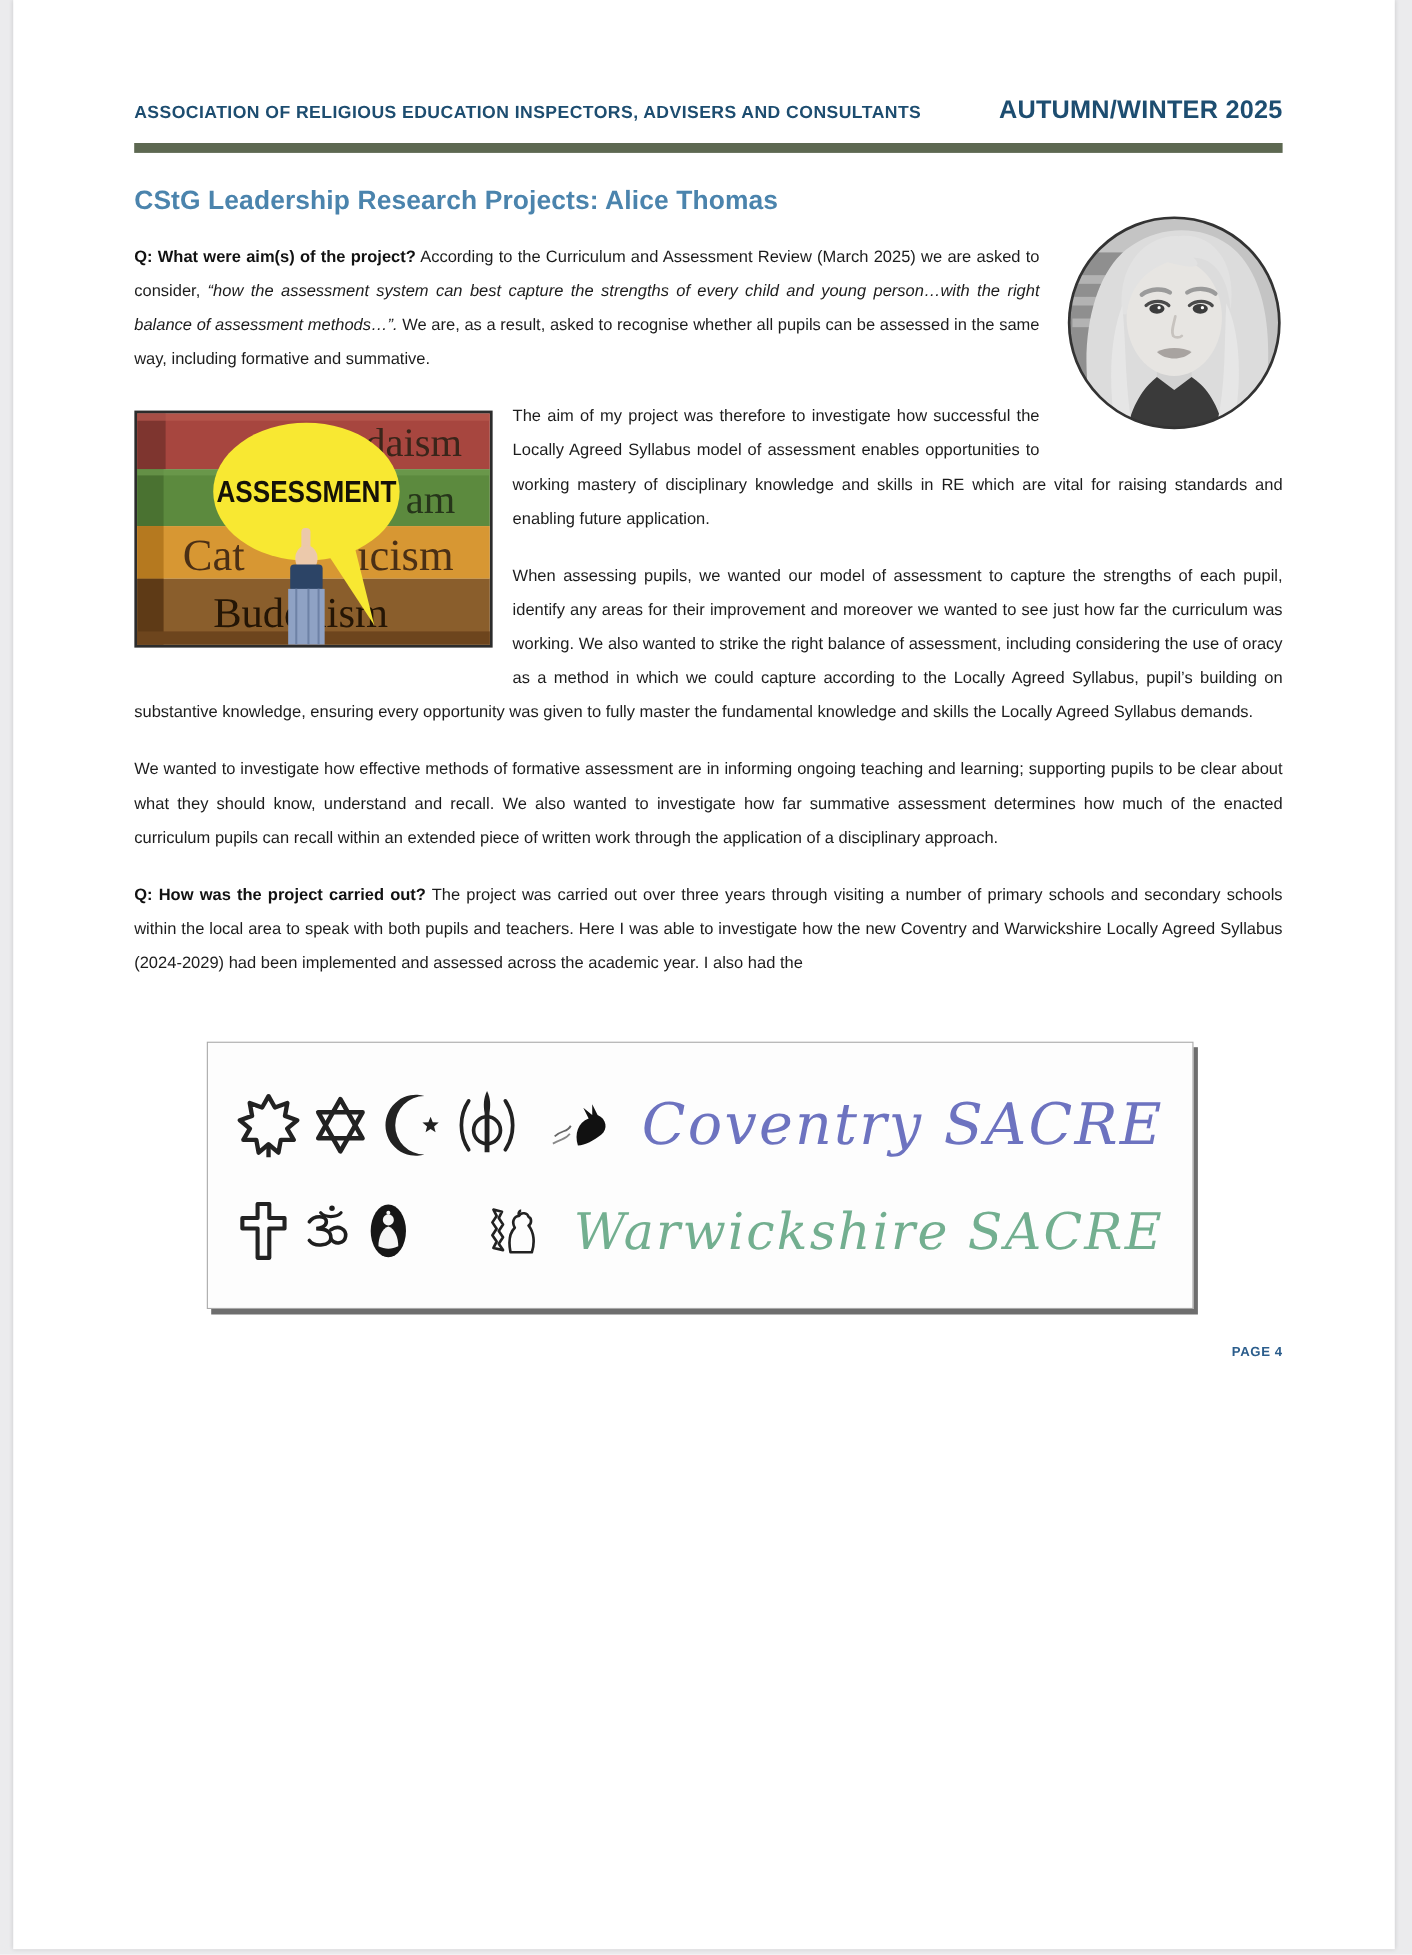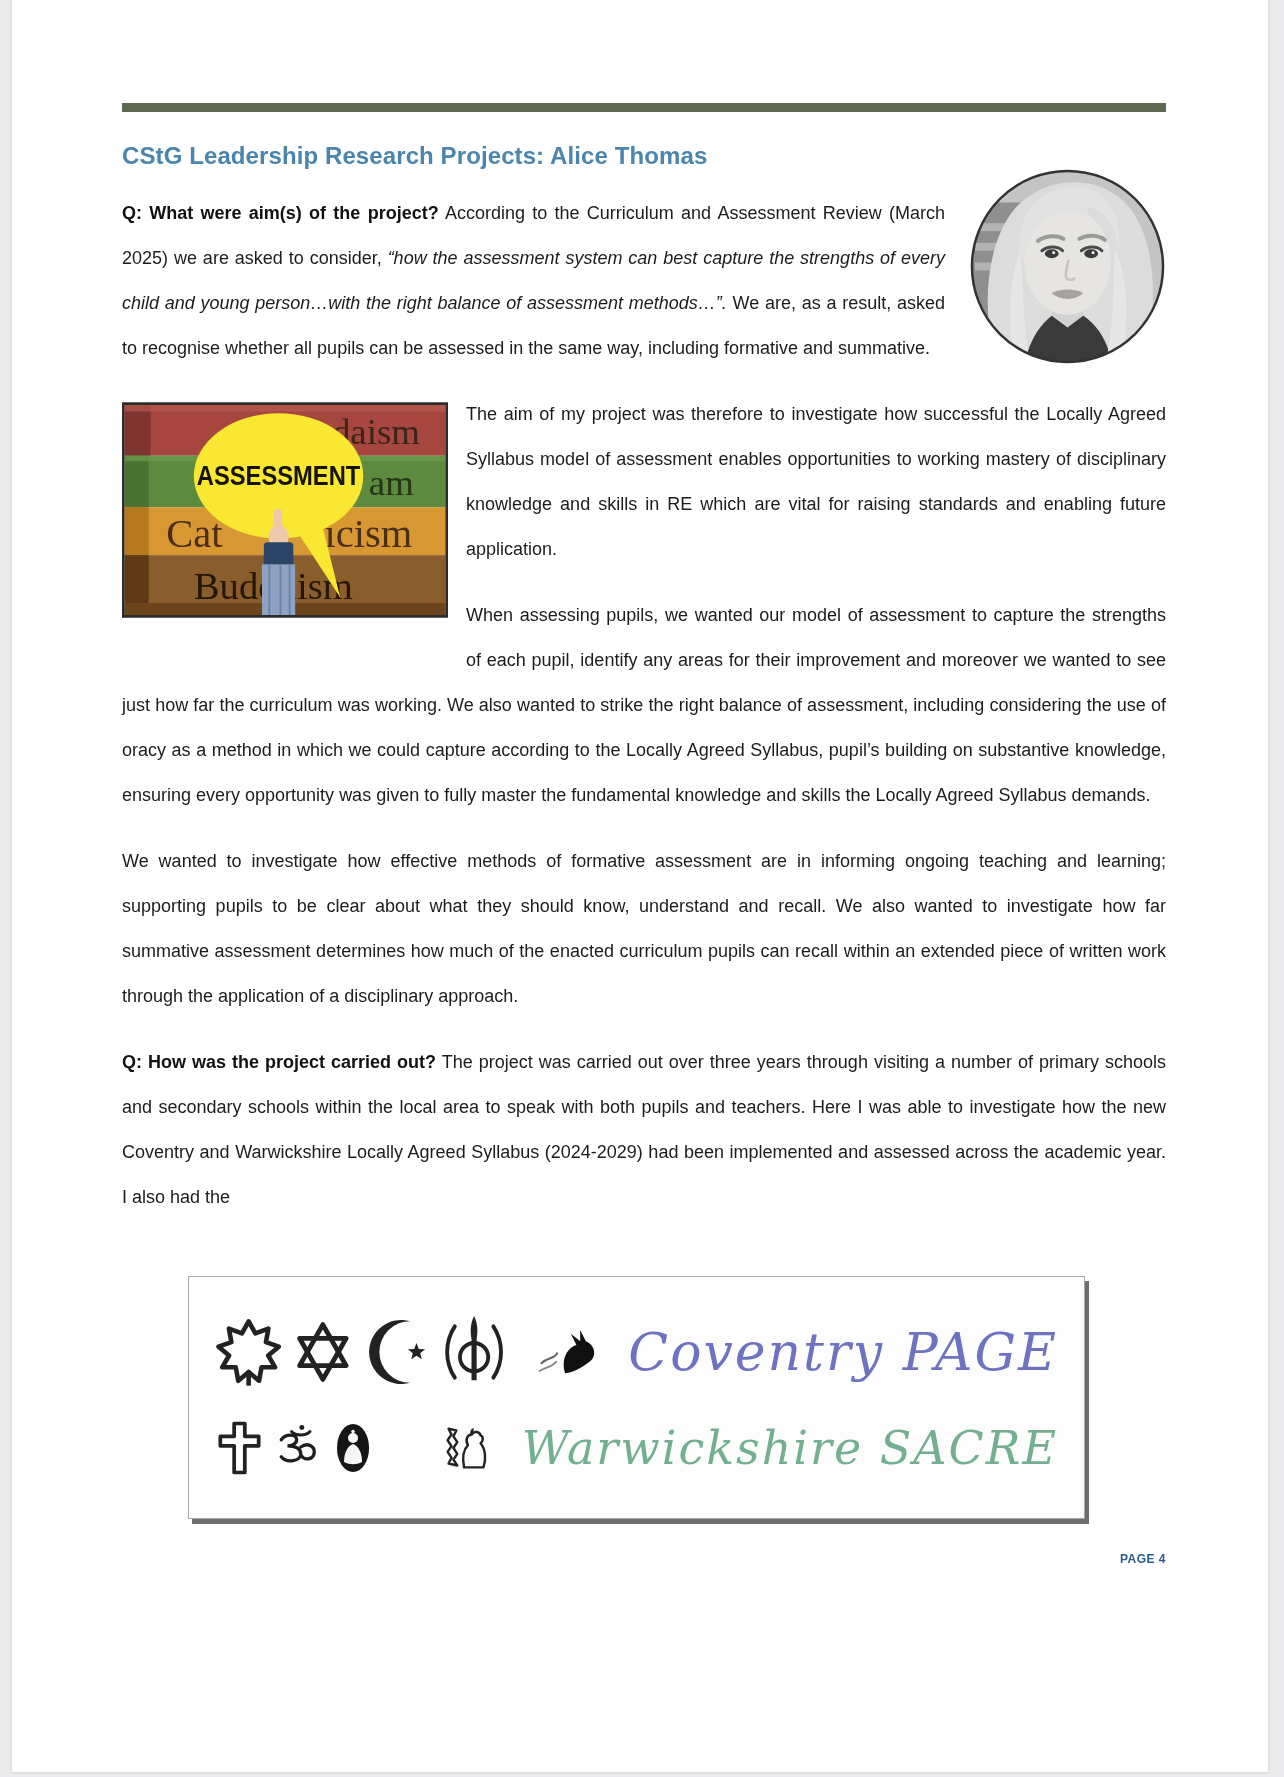--- a/index.html
+++ b/index.html
@@ -19,21 +19,21 @@
   .content{padding:86px 102px 0 110px;}
   .masthead{display:flex;justify-content:space-between;align-items:baseline;}
   .masthead .assoc{font-weight:bold;font-size:16px;letter-spacing:.4px;color:#1d4d70;}
   .masthead .issue{font-weight:bold;font-size:23px;letter-spacing:.2px;color:#1d4d70;white-space:nowrap;}
   .rule{height:9px;background:#5d6851;margin-top:17px;}
   .article{position:relative;}
   h1.title{font-size:24px;font-weight:bold;color:#4b84ad;margin:30px 0 0;letter-spacing:.1px;}
   .photo-float{float:right;width:197px;height:197px;margin:26px 0 20px 24px;}
   .photo-float svg{width:100%;height:100%;display:block;}
   p.subtitle{font-size:20.5px;font-weight:bold;color:#141414;line-height:34px;text-align:justify;margin:21px 0 0;}
-  p.body{font-size:18px;line-height:45px;color:#1c1c1c;text-align:justify;margin:21px 0 0;}
+  p.body{font-size:15px;line-height:31px;color:#1c1c1c;text-align:justify;margin:21px 0 0;}
   p.body strong{font-weight:bold;color:#111;}
   p.body em{font-style:italic;}
   .books-float{float:left;width:326px;height:234px;margin:22px 18px 20px 0;}
   .books-float svg{width:100%;height:100%;display:block;}
   .logo-box{
     width:897px;height:243px;box-sizing:border-box;
     margin:56px 0 0 66px;
     background:#fdfdfd;
     border:1px solid #a9a9a9;
     box-shadow:4px 5px 0 #6e6e6e;
@@ -52,20 +52,24 @@
   .footer{clear:both;text-align:right;margin:30px 0 0;}
   .footer .pageno{font-weight:bold;font-size:12px;color:#2b5d8c;letter-spacing:.5px;}
   .serifBook{font-family:"Liberation Serif","DejaVu Serif",serif;}
 </style>
 </head>
 <body>
 
 <div class="page">
   <div class="content">
 
+    <div class="masthead">
+      <span class="assoc">ASSOCIATION OF RELIGIOUS EDUCATION INSPECTORS, ADVISERS AND CONSULTANTS</span>
+      <span class="issue">AUTUMN/WINTER 2025</span>
+    </div>
     <div class="rule"></div>
 
     <div class="article">
 
       <div class="photo-float">
         <svg viewBox="0 0 200 200">
           <defs>
               <clipPath id="pc">
                 <circle cx="100" cy="100" r="97"></circle>
               </clipPath>
@@ -164,21 +168,21 @@
             <circle cx="25" cy="34" r="11" fill="none" stroke="#222" stroke-width="3"></circle>
             <path d="M25,2 C28,8 28,14 27,20 L27,52 L23,52 L23,20 C22,14 22,8 25,2 Z" fill="#222"></path>
             <path d="M10,10 C2,22 2,38 10,50" fill="none" stroke="#222" stroke-width="3" stroke-linecap="round"></path>
             <path d="M40,10 C48,22 48,38 40,50" fill="none" stroke="#222" stroke-width="3" stroke-linecap="round"></path>
           </svg>
           <svg width="84" height="66" viewBox="0 0 70 55" style="margin-left:22px">
             <path d="M4,40 C12,32 18,36 22,28" stroke="#666" stroke-width="2" fill="none"></path>
             <path d="M2,48 C12,42 16,44 21,37" stroke="#888" stroke-width="2" fill="none"></path>
             <path d="M30,50 C26,38 30,24 42,20 L36,8 L46,16 L46,4 L52,16 C62,20 64,32 56,38 C48,44 38,50 30,50 Z" fill="#111"></path>
           </svg>
-          <span class="script-label coventry-label">Coventry PAGE</span>
+          <span class="script-label coventry-label">Coventry SACRE</span>
         </div>
         <div class="logo-row">
           <svg width="80" height="88" viewBox="0 0 46 50">
             <path d="M18,2 h10 v12 h13 v9 h-13 v25 h-10 v-25 h-13 v-9 h13 z" fill="none" stroke="#222" stroke-width="3.5" stroke-linejoin="round"></path>
           </svg>
           <svg width="84" height="84" viewBox="0 0 50 50">
             <circle cx="29" cy="5" r="2.4" fill="#1e1e1e"></circle>
             <path d="M19,9 C23,13.5 33,13.5 37,9" fill="none" stroke="#1e1e1e" stroke-width="2.8" stroke-linecap="round"></path>
             <path d="M9,17 C13,11 24,11 24,17 C24,21 19,23 15,23 C22,23 28,25 28,31 C28,38 14,40 9,33.5" fill="none" stroke="#1e1e1e" stroke-width="3.2" stroke-linecap="round"></path>
             <path d="M28,24 C35,19 42,24 41,30 C40,36 32,38 28,32" fill="none" stroke="#1e1e1e" stroke-width="3.2" stroke-linecap="round"></path>

